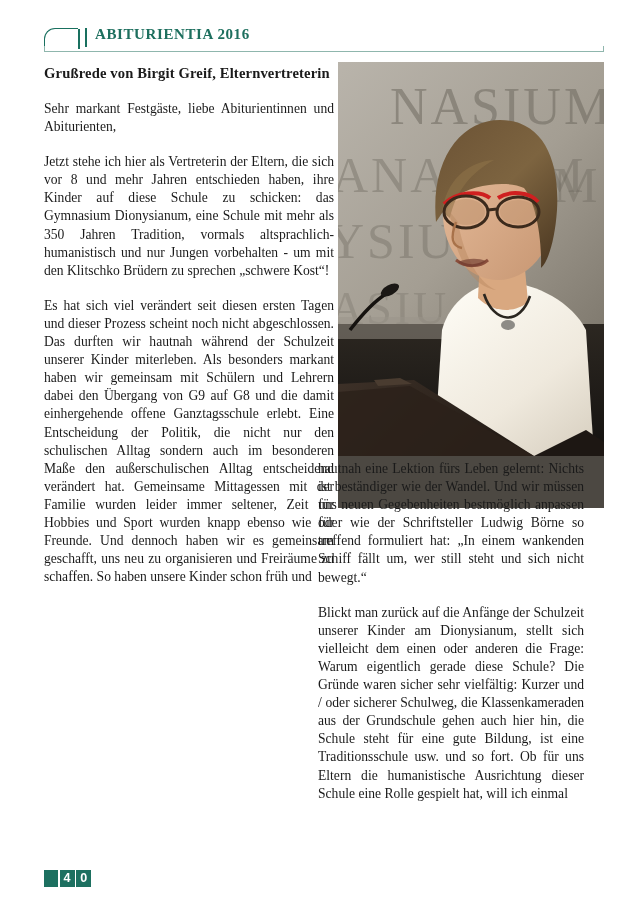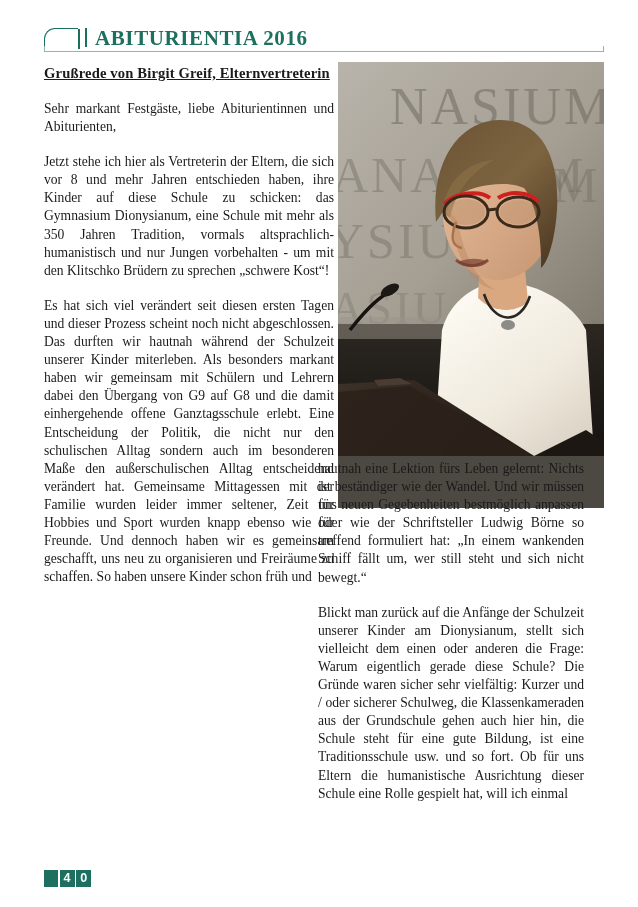--- a/index.html
+++ b/index.html
@@ -61,21 +61,21 @@
     width: 1.8px;
     height: 19px;
     background: #19705f;
   }
   .header-title {
     position: absolute;
     left: 51px;
     top: 0px;
     font-family: "Liberation Serif", "DejaVu Serif", serif;
     font-weight: bold;
-    font-size: 21px;
+    font-size: 15px;
     letter-spacing: 0.6px;
     color: #1d6f5e;
     white-space: nowrap;
   }
   .header-rule {
     position: absolute;
     left: 44px;
     top: 51px;
     width: 560px;
     height: 1px;
@@ -107,21 +107,20 @@
   .col-left  { left: 44px; }
   .col-right { left: 318px; top: 460px; width: 266px; }
 
   .article-title {
     font-weight: bold;
     font-size: 14.6px;
     line-height: 19px;
     margin: 0 0 17px 0;
     text-align: left;
     letter-spacing: 0.15px;
-    text-decoration: underline;
   }
   .para {
     margin: 0 0 17px 0;
   }
   .para:last-child { margin-bottom: 0; }
 
   
   .photo {
     position: absolute;
     left: 338px;

